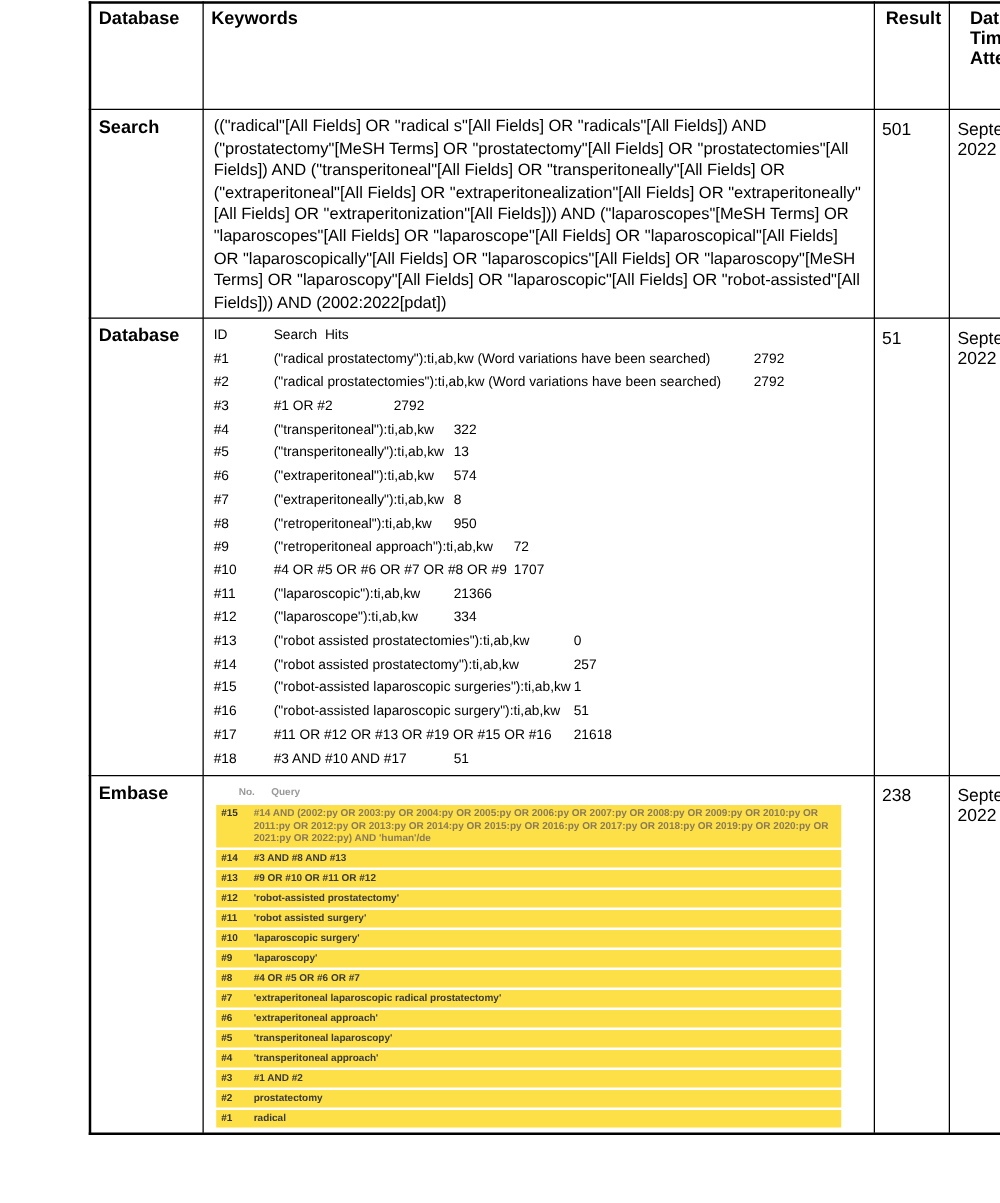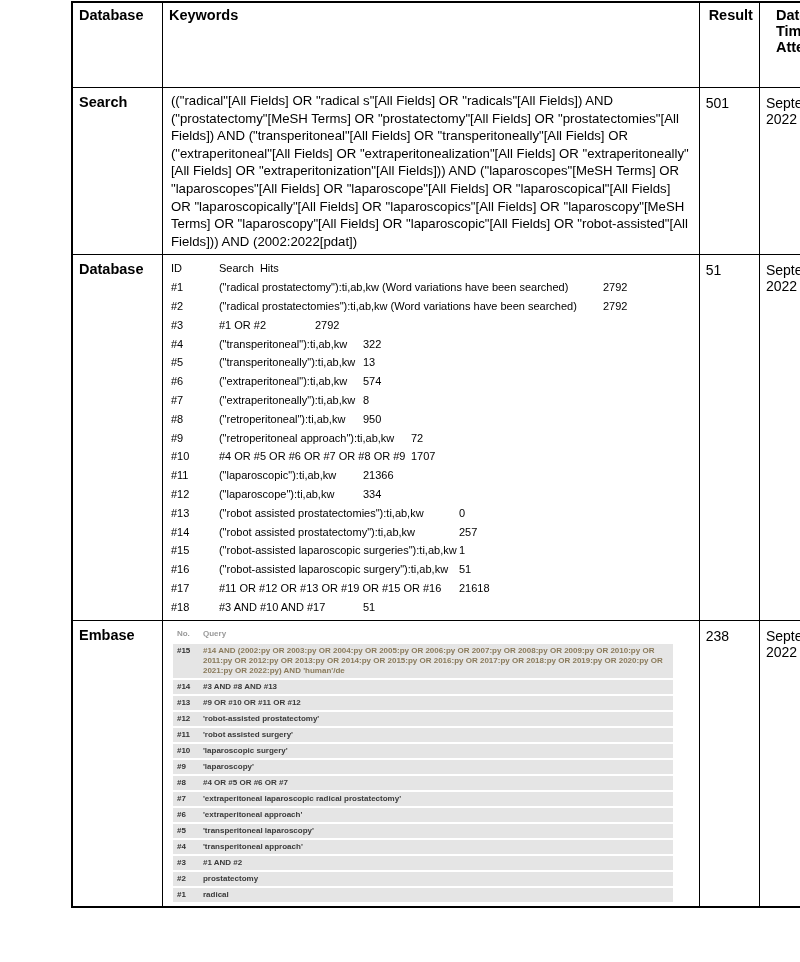--- a/index.html
+++ b/index.html
@@ -77,24 +77,24 @@
     margin: 2px 0 0 2px;
     font-size: 8px;
     line-height: 10px;
   }
   .e-head {
     display: flex;
     color: #999;
     font-weight: bold;
     padding: 2px 4px 3px 4px;
   }
-  .e-no-h { flex: 0 0 26px; }
+  .e-no-h { flex: 0 0 26px; margin-left: 14px; }
   .e-rows .e-row {
     display: flex;
-    background: #e5e5e5;
+    background: #fde047;
     margin-top: 2px;
     padding: 2px 4px;
     align-items: flex-start;
   }
   .e-no {
     flex: 0 0 26px;
     font-weight: bold;
     color: #333;
   }
   .e-query {

